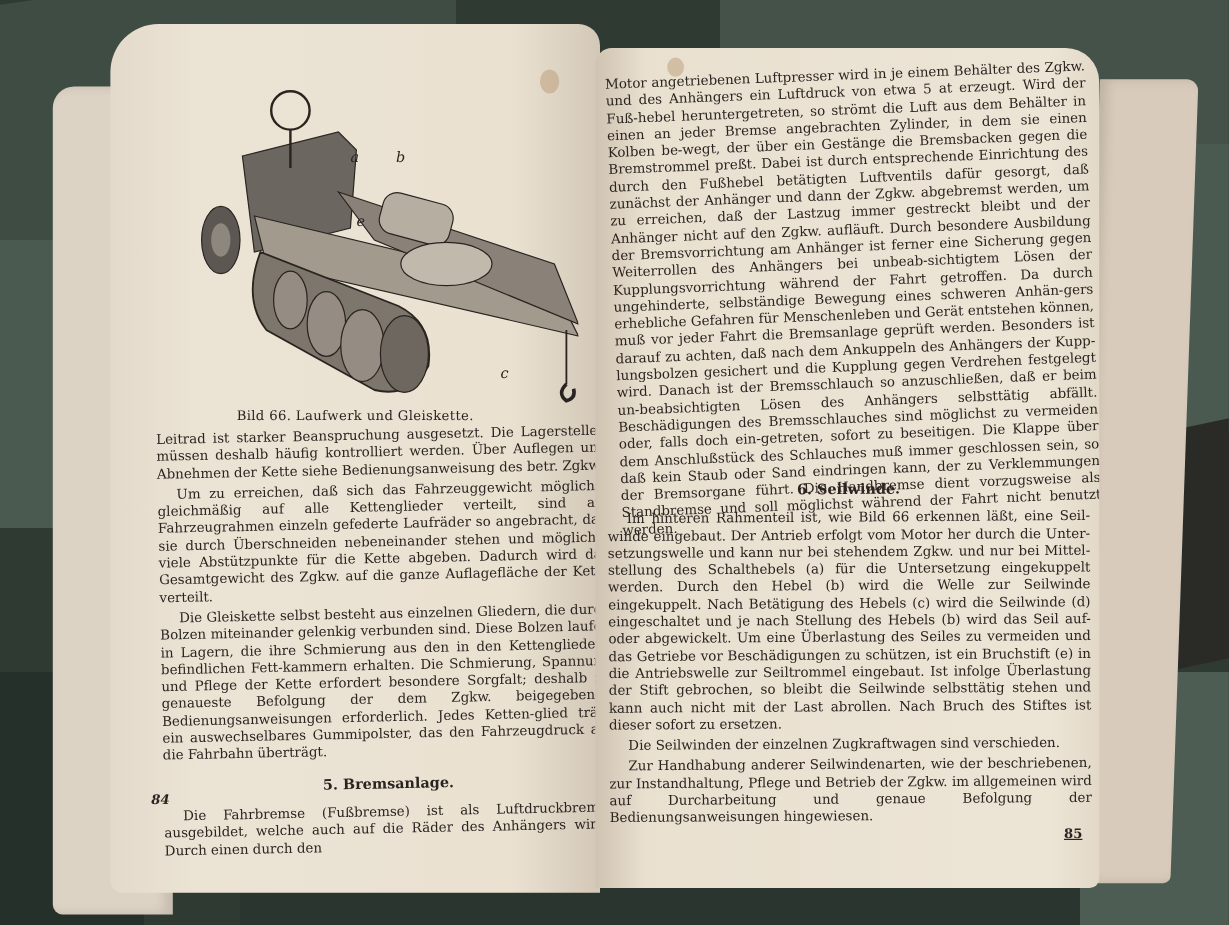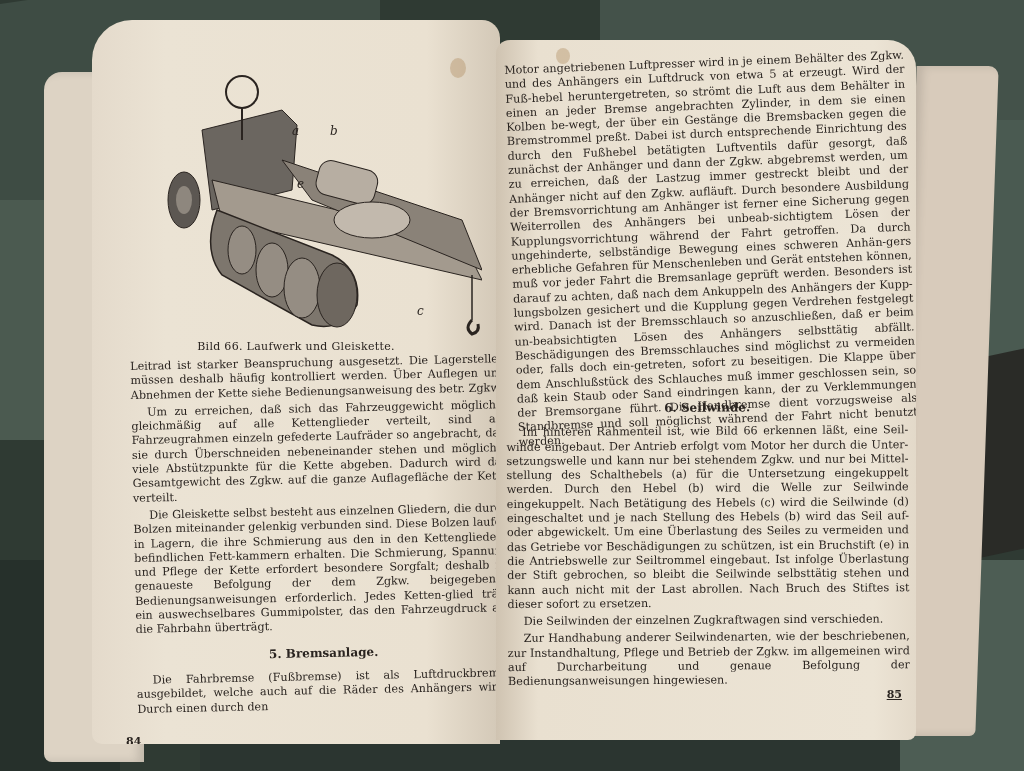--- a/index.html
+++ b/index.html
@@ -64,21 +64,21 @@
   .text-block p.noindent { text-indent: 0; }
   .section-heading {
     text-align: center; font-weight: bold; font-size: 12px; margin: 12px 0 10px 0;
   }
   .page-number {
     position: absolute; font-size: 11px; font-weight: bold;
   }
   .left-text { left: 38px; top: 340px; width: 375px; transform: rotate(-1.2deg); transform-origin: left top; }
   .right-text-top { left: 8px; top: 24px; width: 400px; transform: rotate(-2.2deg); transform-origin: left top; }
   .right-text-bottom { left: 10px; top: 350px; width: 402px; transform: rotate(-0.4deg); transform-origin: left top; }
-  .pn-left { left: 34px; top: 715px; }
+  .pn-left { left: 34px; top: 640px; font-style: italic; }
   .pn-right { right: 14px; top: 648px; text-decoration: underline; }
 </style>
 </head>
 <body>
 
 <div class="camo">
   <div class="blob b1"></div>
   <div class="blob b2"></div>
   <div class="blob b3"></div>
   <div class="blob b4"></div>

